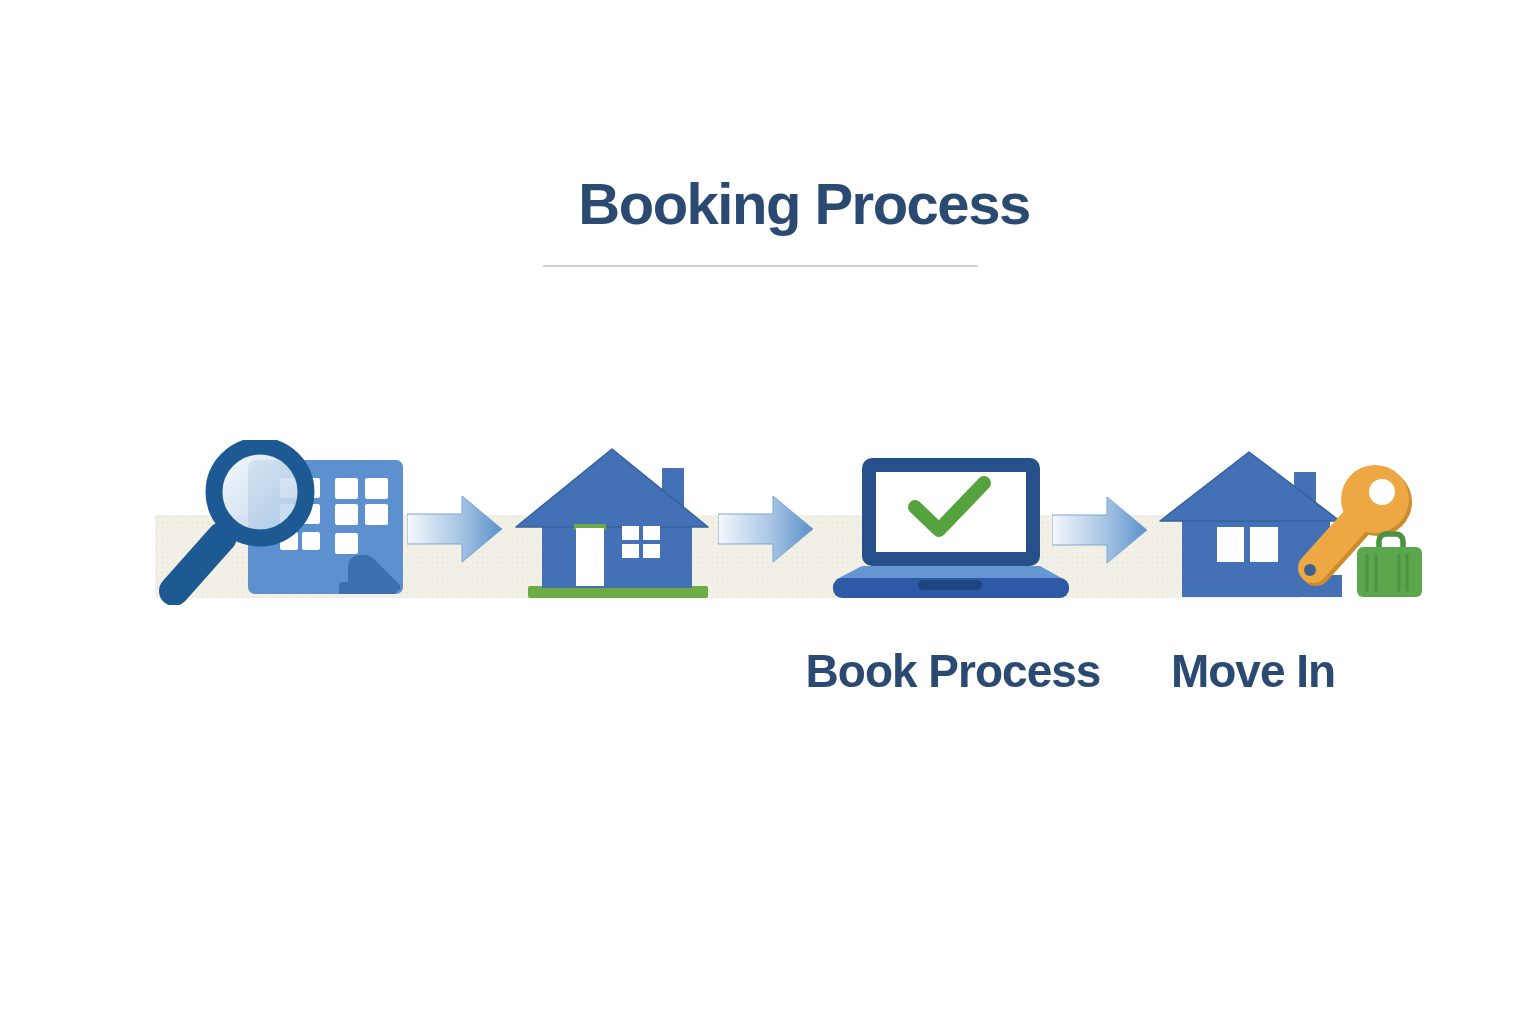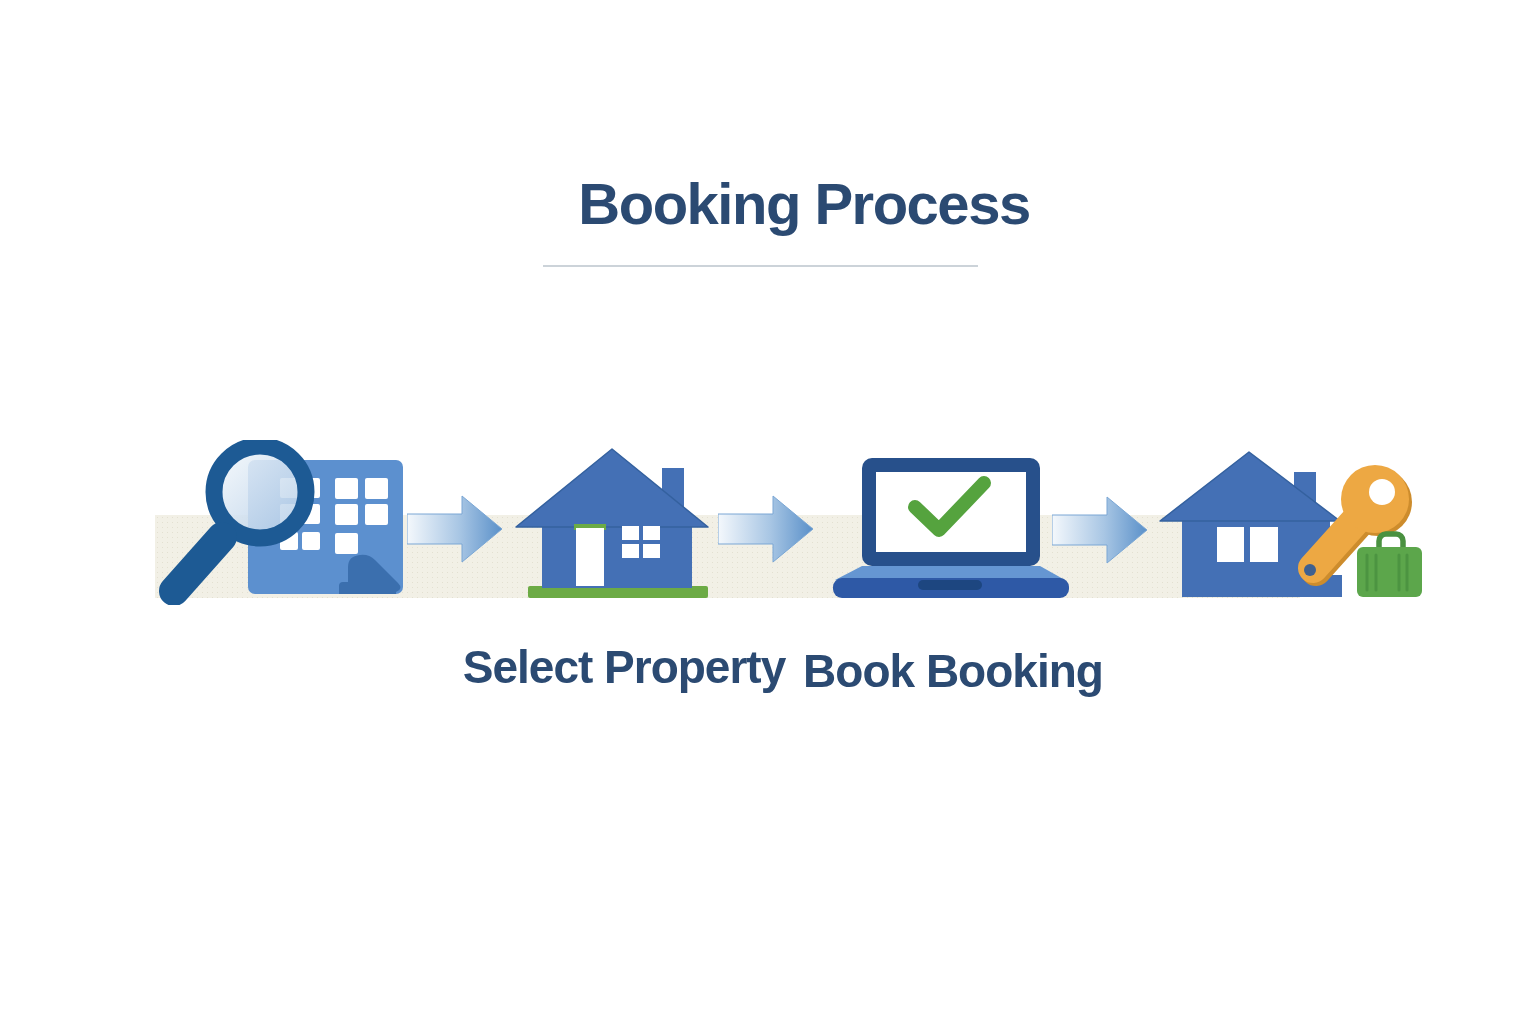--- a/index.html
+++ b/index.html
@@ -150,16 +150,16 @@
       <rect x="207" y="107" width="65" height="50" rx="6" style="fill:var(--suitcase_green)"></rect>
       <g stroke-width="3" stroke-linecap="round" opacity="0.85" style="stroke:var(--suitcase_dark)">
         <line x1="217" y1="115" x2="217" y2="150"></line>
         <line x1="226" y1="115" x2="226" y2="150"></line>
         <line x1="249" y1="115" x2="249" y2="150"></line>
         <line x1="257" y1="115" x2="257" y2="150"></line>
       </g>
     </g>
   </svg>
 
-  <div class="step-label lbl2">Select Property</div>
-  <div class="step-label lbl3">Book Booking</div>
+  <div class="step-label lbl3">Book Process</div>
+  <div class="step-label lbl4">Move In</div>
 
 </div>
 
 </body></html>

